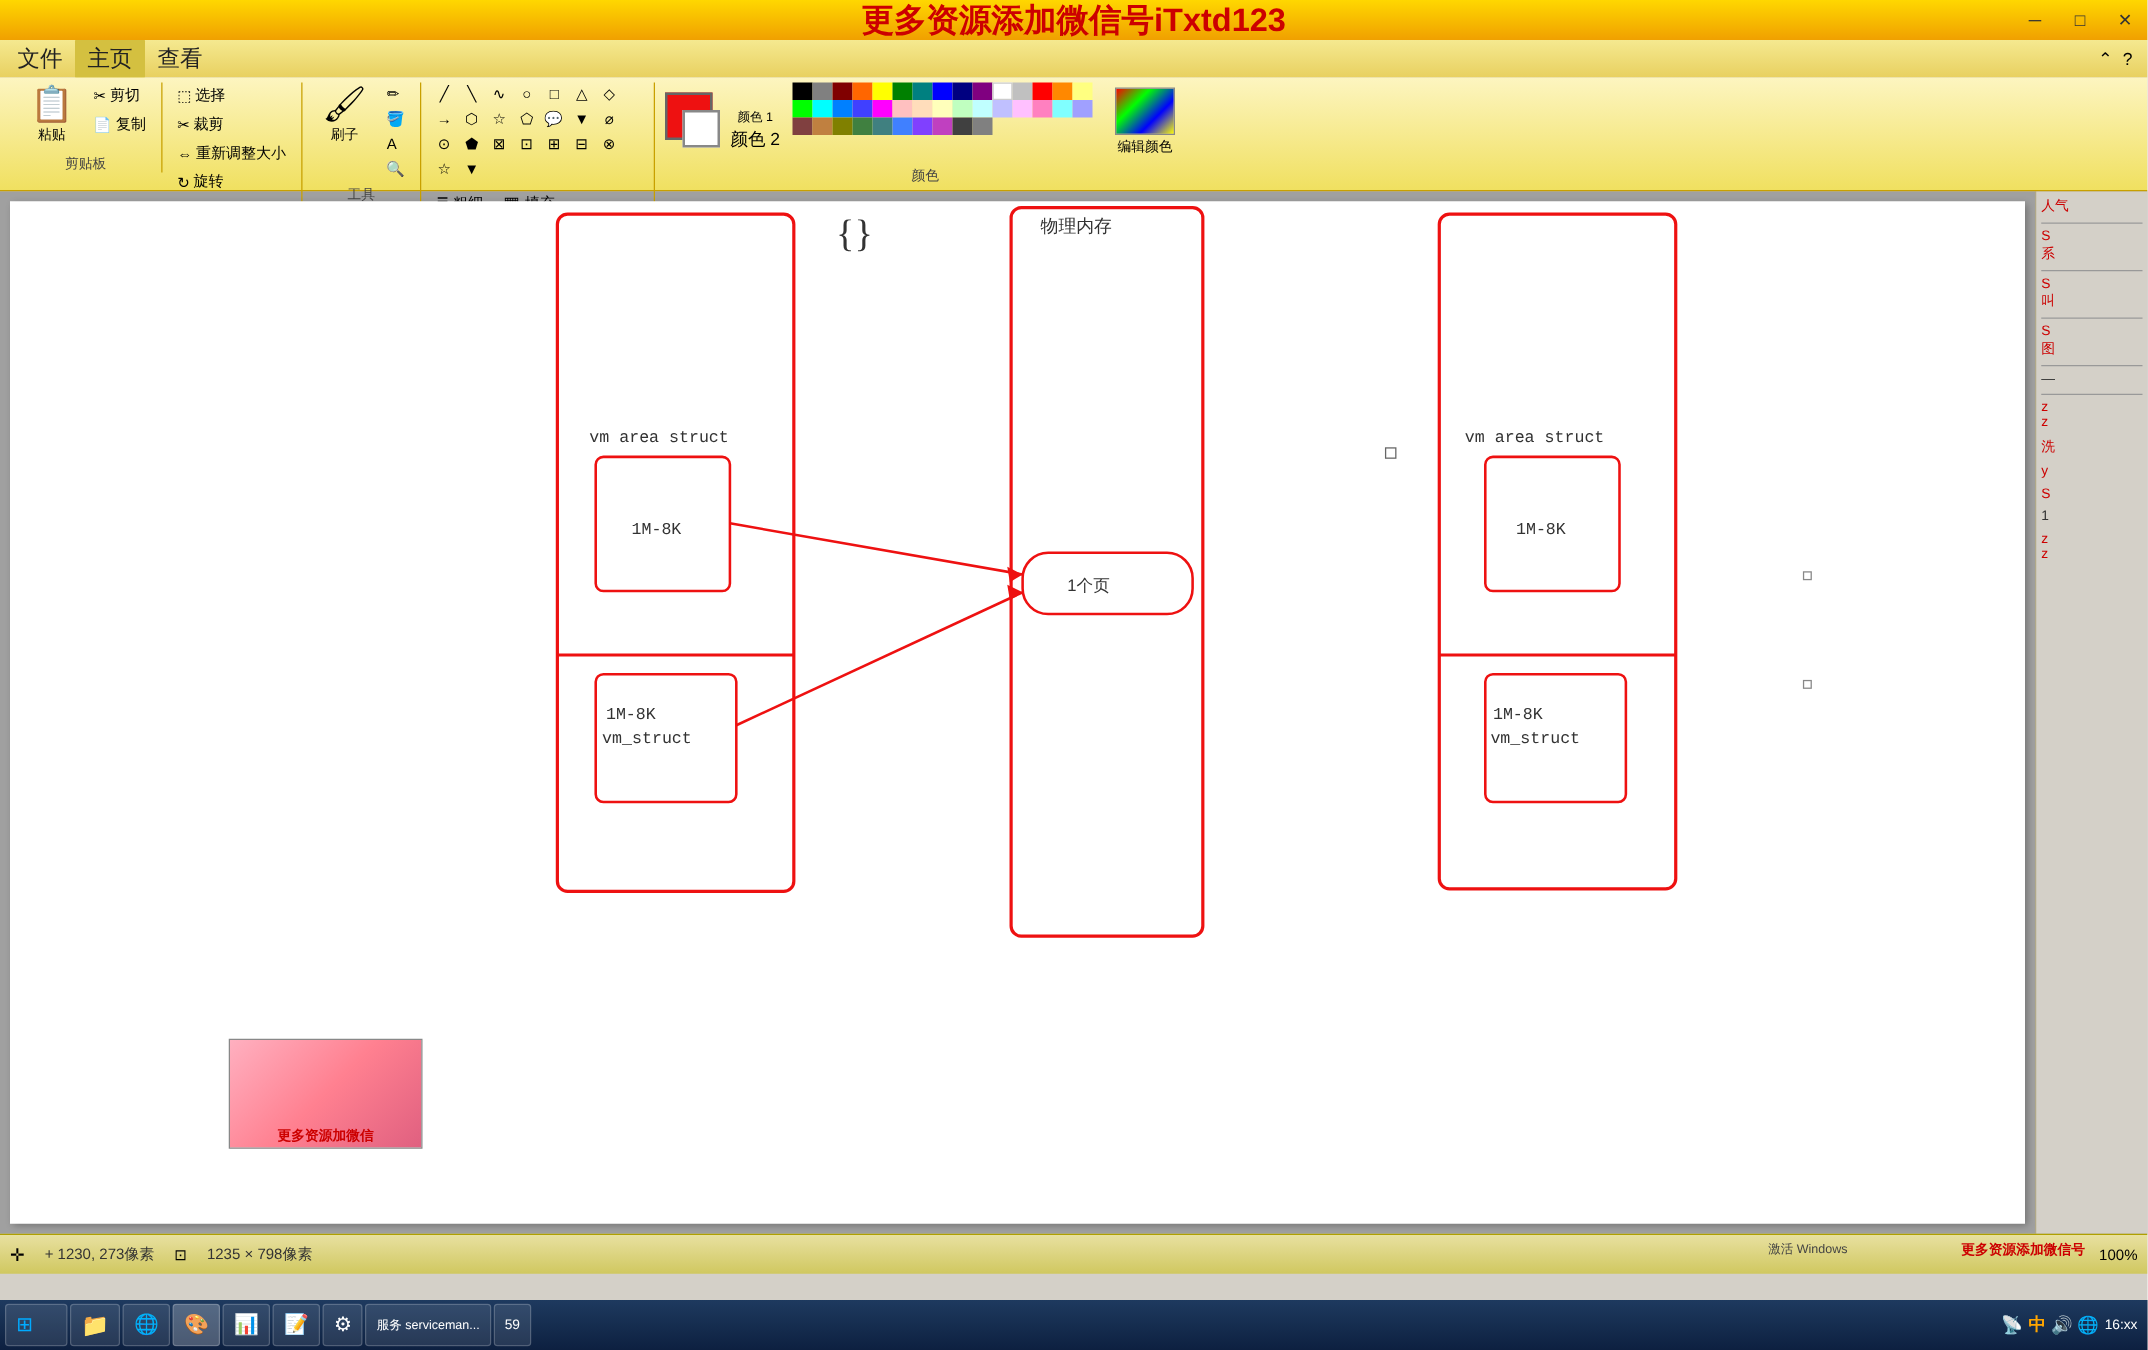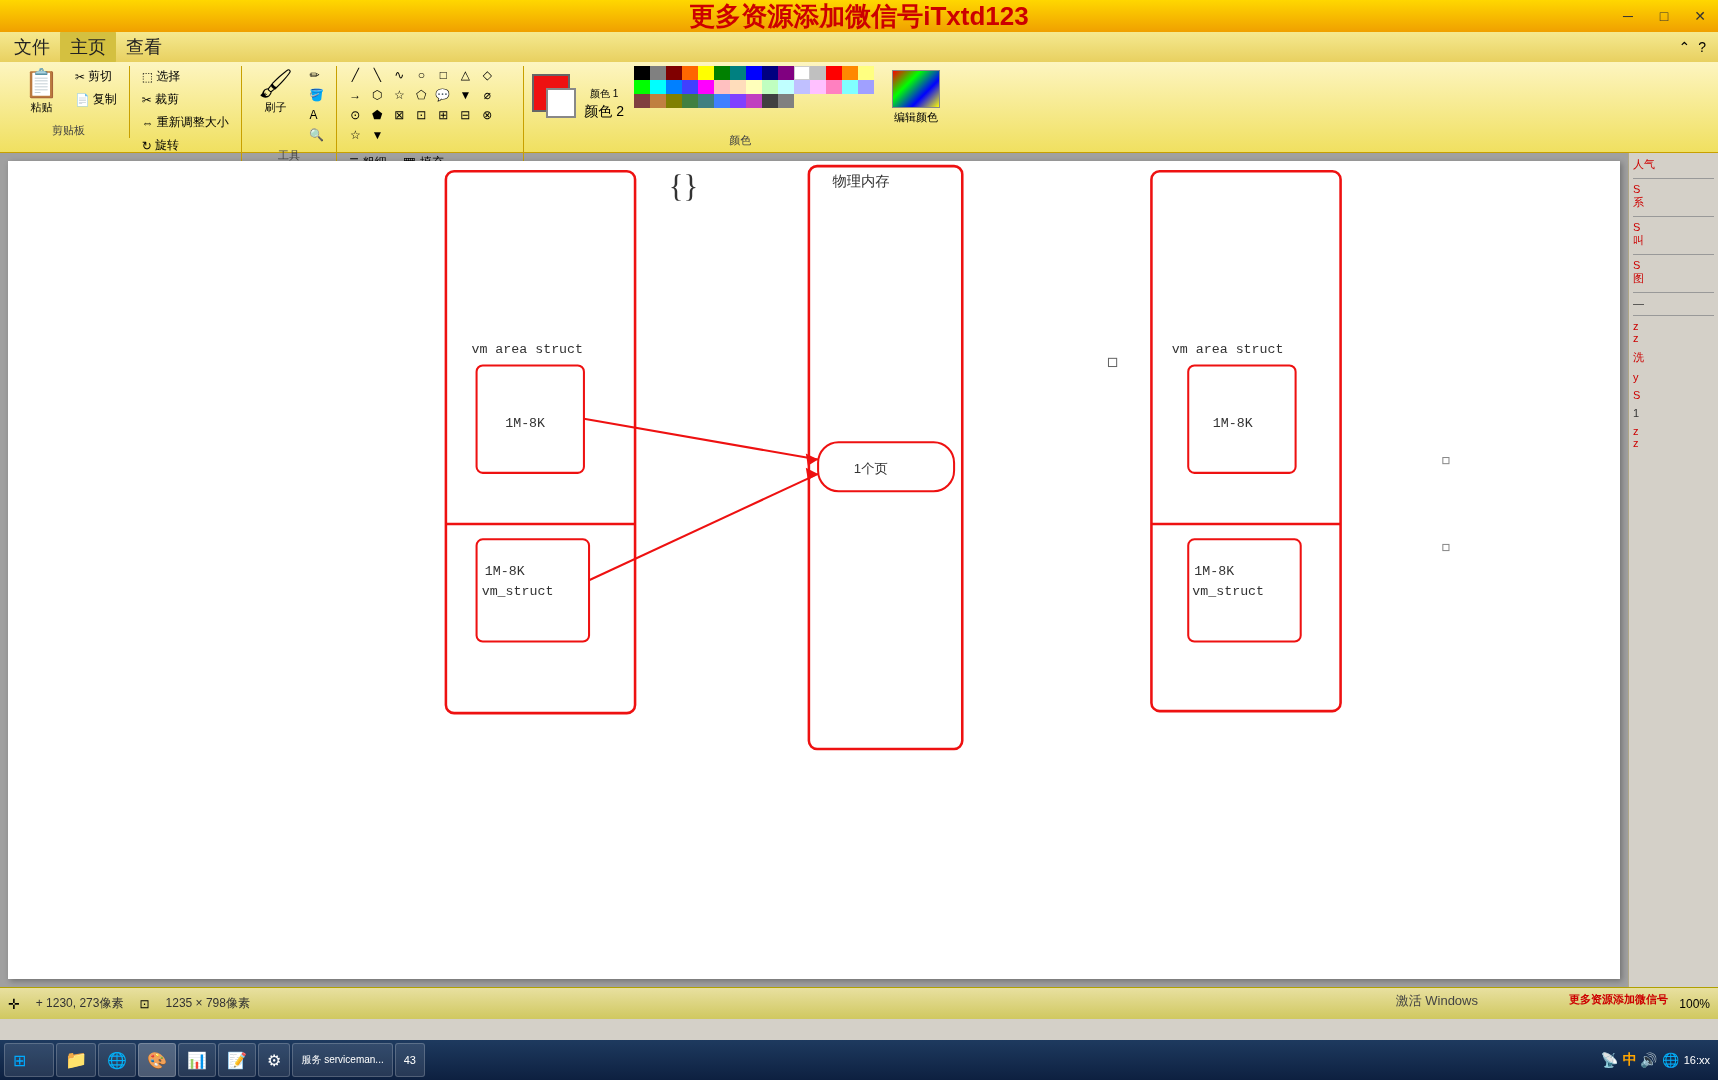--- a/index.html
+++ b/index.html
@@ -396,20 +396,25 @@
       <polygon points="634,292 622,286 624,298" fill="#ee1111"></polygon>
       <polygon points="634,306 622,300 624,312" fill="#ee1111"></polygon>
 
       <rect x="918" y="193" width="8" height="8" fill="none" stroke="#666" stroke-width="1"></rect>
 
       <rect x="1245" y="290" width="6" height="6" fill="none" stroke="#888" stroke-width="1"></rect>
       <rect x="1245" y="375" width="6" height="6" fill="none" stroke="#888" stroke-width="1"></rect>
 
     </svg>
 
+    <div id="thumbnail" style="position:absolute;bottom:60px;left:175px;width:155px;height:88px;
+             background:linear-gradient(135deg,#ffb0c0,#ff8090,#e06080);
+             border:1px solid #888;overflow:hidden;z-index:10;">
+      <div style="position:absolute;bottom:2px;left:0;right:0;text-align:center;color:#cc0000;font-size:11px;font-weight:bold;">更多资源加微信</div>
+    </div>
 
   </div>
 
   <div id="right-panel" style="width:90px;background:#d4d0c8;padding:4px;font-size:11px;overflow:hidden;
            display:flex;flex-direction:column;gap:6px;border-left:1px solid #b0a888;">
     <div style="color:#cc0000;cursor:pointer;">人气</div>
     <div style="color:#cc0000;cursor:pointer;border-top:1px solid #999;padding-top:4px;">S<br>系</div>
     <div style="color:#cc0000;cursor:pointer;border-top:1px solid #999;padding-top:4px;">S<br>叫</div>
     <div style="color:#cc0000;cursor:pointer;border-top:1px solid #999;padding-top:4px;">S<br>图</div>
     <div style="color:#333;border-top:1px solid #999;padding-top:4px;">—</div>
@@ -424,21 +429,21 @@
 
 <div id="statusbar" style="width:100%;height:32px;background:linear-gradient(to bottom,#e8e0a0,#d0c860);
          display:flex;align-items:center;padding:0 8px;gap:16px;
          border-top:1px solid #b0a000;position:relative;">
   <span style="font-size:14px;">✛</span>
   <span class="status-item">+ 1230, 273像素</span>
   <span style="font-size:12px;">⊡</span>
   <span class="status-item">1235 × 798像素</span>
   <div style="flex:1;"></div>
 
-  <div style="position:absolute;right:240px;top:4px;font-size:13px;color:#444;">
+  <div style="position:absolute;right:240px;top:4px;font-size:10px;color:#444;">
     激活 Windows
   </div>
   <div style="position:absolute;right:50px;top:4px;font-size:11px;color:#cc0000;font-weight:bold;">
     更多资源添加微信号
   </div>
   <div style="display:flex;align-items:center;gap:4px;text-align:center;">
     <span style="font-size:12px;">100%</span>
   </div>
 </div>
 
@@ -462,21 +467,21 @@
   <div class="taskbar-btn">
     <span style="font-size:16px;">📝</span>
   </div>
   <div class="taskbar-btn">
     <span style="font-size:16px;">⚙</span>
   </div>
   <div class="taskbar-btn" style="max-width:140px;">
     <span style="font-size:10px;overflow:hidden;white-space:nowrap;">服务 serviceman...</span>
   </div>
   <div class="taskbar-btn">
-    <span>43</span>
+    <span>59</span>
   </div>
   <div style="flex:1;"></div>
 
   <div style="display:flex;align-items:center;gap:4px;padding-right:4px;">
     <span style="color:white;font-size:14px;">📡</span>
     <span style="color:orange;font-size:14px;font-weight:bold;">中</span>
     <span style="color:white;font-size:14px;">🔊</span>
     <span style="color:white;font-size:14px;">🌐</span>
     <span style="color:white;font-size:11px;">16:xx</span>
   </div>

